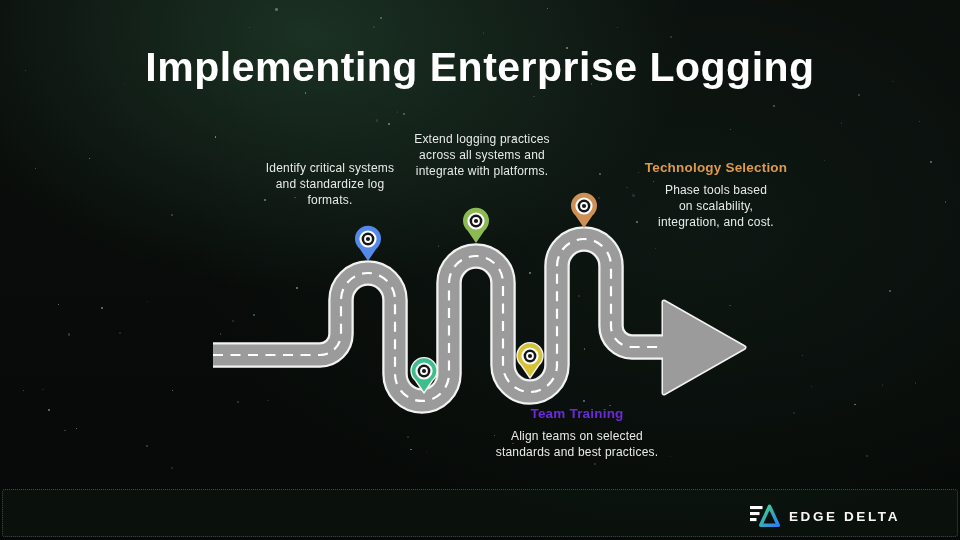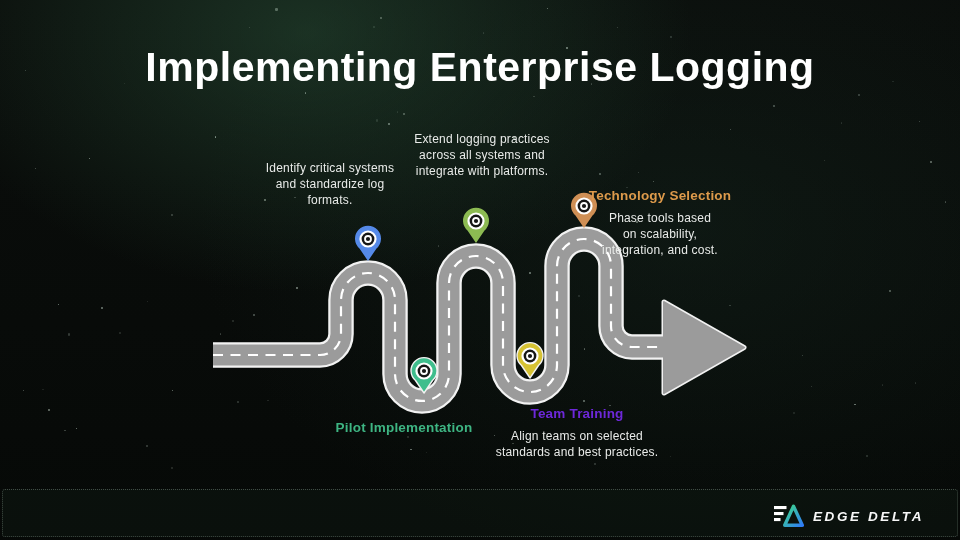--- a/index.html
+++ b/index.html
@@ -20,22 +20,22 @@
   .phase{position:absolute;text-align:center;transform:translateX(-50%);}
   .phase-title{font-size:13.5px;font-weight:700;letter-spacing:.2px;margin-bottom:5px;white-space:pre-line;line-height:1.25;}
   .phase-desc{font-size:12px;color:#e9ebe9;line-height:1.35;white-space:pre-line;letter-spacing:.2px;}
   #road-svg{position:absolute;left:0;top:0;}
   .footer-band{
     position:absolute;left:2px;right:2px;top:489px;height:46px;
     border:1px dotted #414c45;border-radius:3px;
     background:rgba(16,26,21,.45);
   }
   .brand{
-    position:absolute;right:36px;top:502px;height:28px;
-    display:flex;align-items:center;gap:9px;font-style:italic;
+    position:absolute;right:60px;top:502px;height:28px;
+    display:flex;align-items:center;gap:9px;
   }
   .brand-text{color:#f7f7f7;font-size:13.5px;font-weight:700;letter-spacing:2.6px;}
 </style>
 </head>
 <body>
 
 <div class="stars">
     <div class="star" style="height: 1.4px; width: 1.4px; left: 493.828px; top: 434.596px; opacity: 0.43;"></div>
     <div class="star" style="height: 1.4px; width: 1.4px; left: 654.962px; top: 247.53px; opacity: 0.19;"></div>
     <div class="star" style="height: 1.4px; width: 1.4px; left: 215px; top: 136.498px; opacity: 0.57;"></div>
@@ -190,29 +190,28 @@
 and standardize log
 formats.</div>
 </div>
 
 <div class="phase" style="left:482px;top:131px;width:170px;">
   <div class="phase-desc">Extend logging practices
 across all systems and
 integrate with platforms.</div>
 </div>
 
-<div class="phase" style="left:660px;top:160px;width:180px;margin-top:28px;">
+<div class="phase" style="left:716px;top:160px;width:180px;">
   <div class="phase-title" style="color:#dd9a4b;">Technology Selection</div>
   <div class="phase-desc">Phase tools based
 on scalability,
 integration, and cost.</div>
 </div>
 
 <div class="phase" style="left:404px;top:420px;width:180px;">
-  <div class="phase-title" style="color:#3eb583;">Pilot Implementation</div>
 </div>
 
 <div class="phase" style="left:577px;top:406px;width:200px;">
   <div class="phase-title" style="color:#6d28d9;">Team Training</div>
   <div class="phase-desc">Align teams on selected
 standards and best practices.</div>
 </div>
 
 <div class="footer-band"></div>
 

